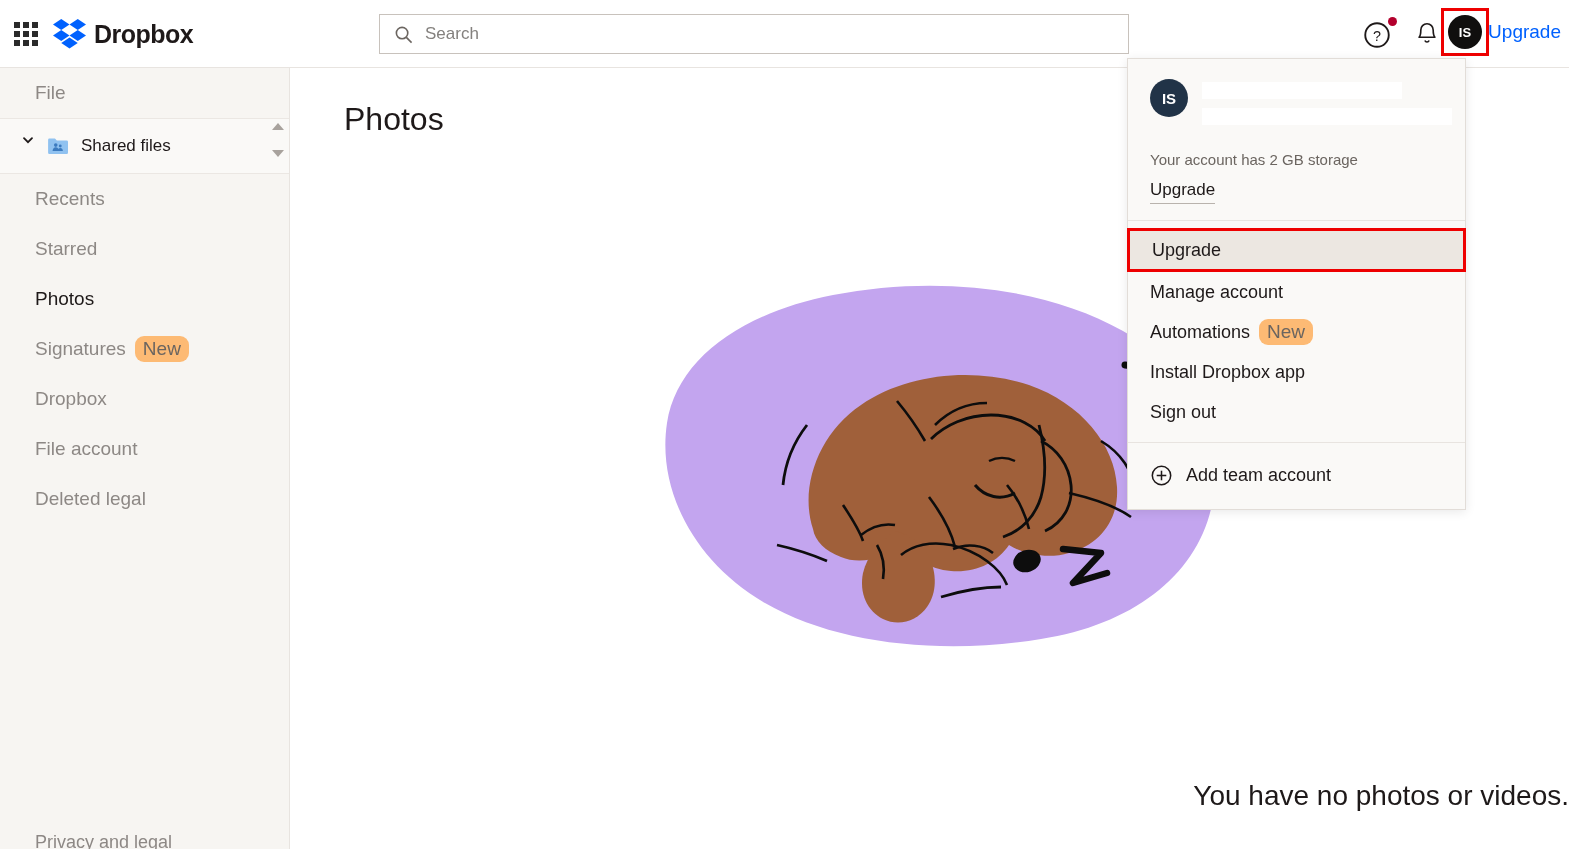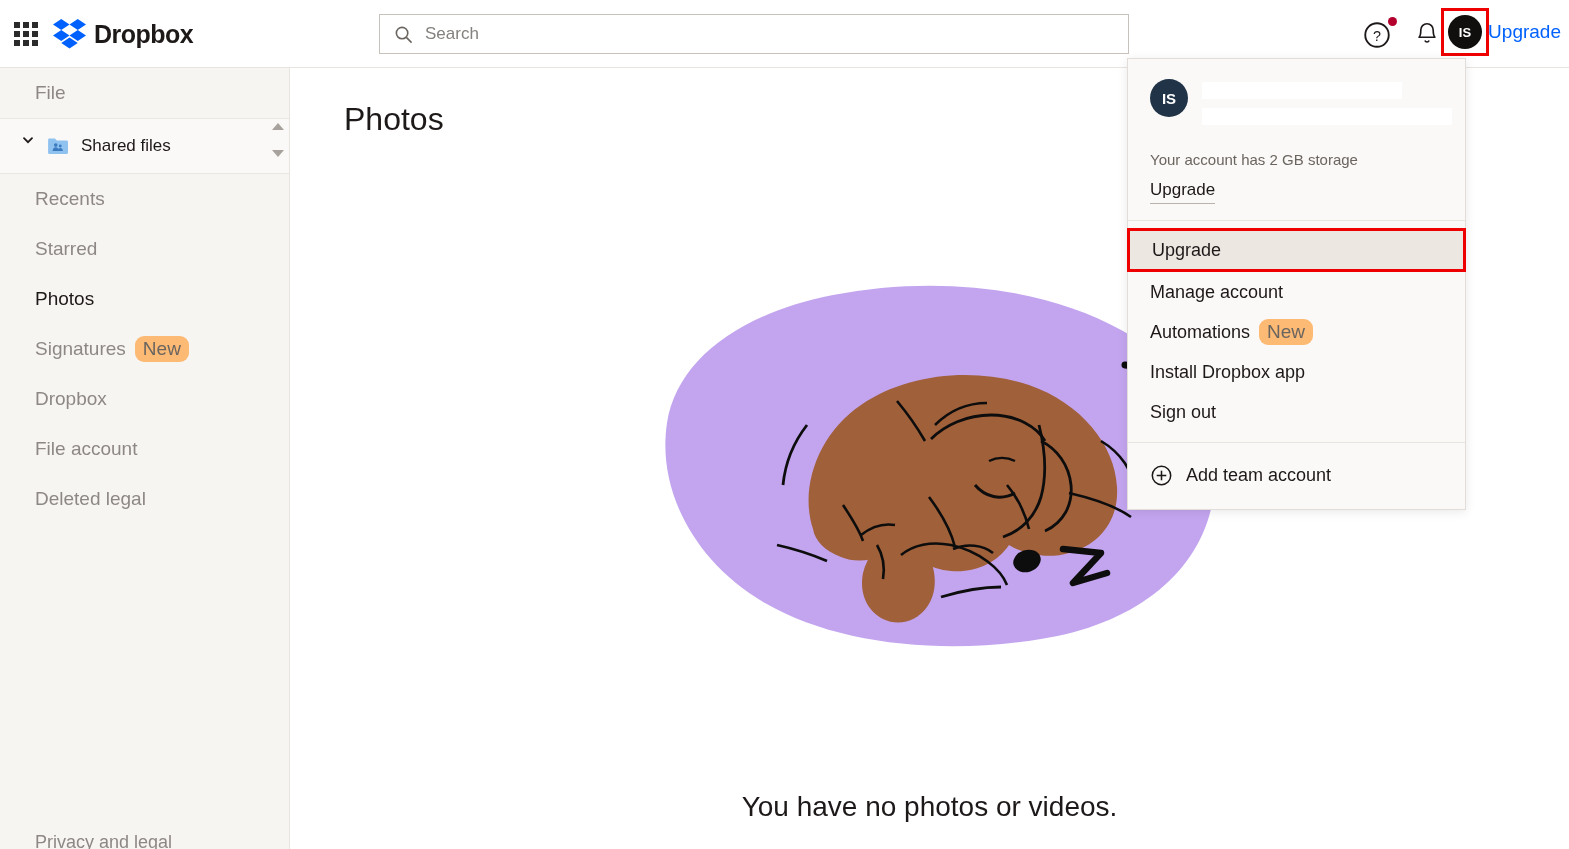--- a/index.html
+++ b/index.html
@@ -147,21 +147,21 @@
     width: 1279px; height: 781px; background: #fff;
     overflow: hidden;
   }
   .page-title {
     position: absolute; left: 54px; top: 33px;
     font-size: 32px; color: #1e1919; font-weight: normal;
   }
   .illus { position: absolute; left: 355px; top: 205px; }
   .empty-text {
     position: absolute; top: 712px; left: 0; width: 1279px;
-    text-align: center; font-size: 28px; color: #1e1919; margin-top: 11px;
+    text-align: right; font-size: 28px; color: #1e1919;
   }
 
   
   .menu {
     position: absolute; left: 1127px; top: 58px;
     width: 339px; background: #faf9f7;
     border: 1px solid #e2ddd8;
     box-shadow: 0 2px 10px rgba(0,0,0,0.09);
     z-index: 40;
   }

